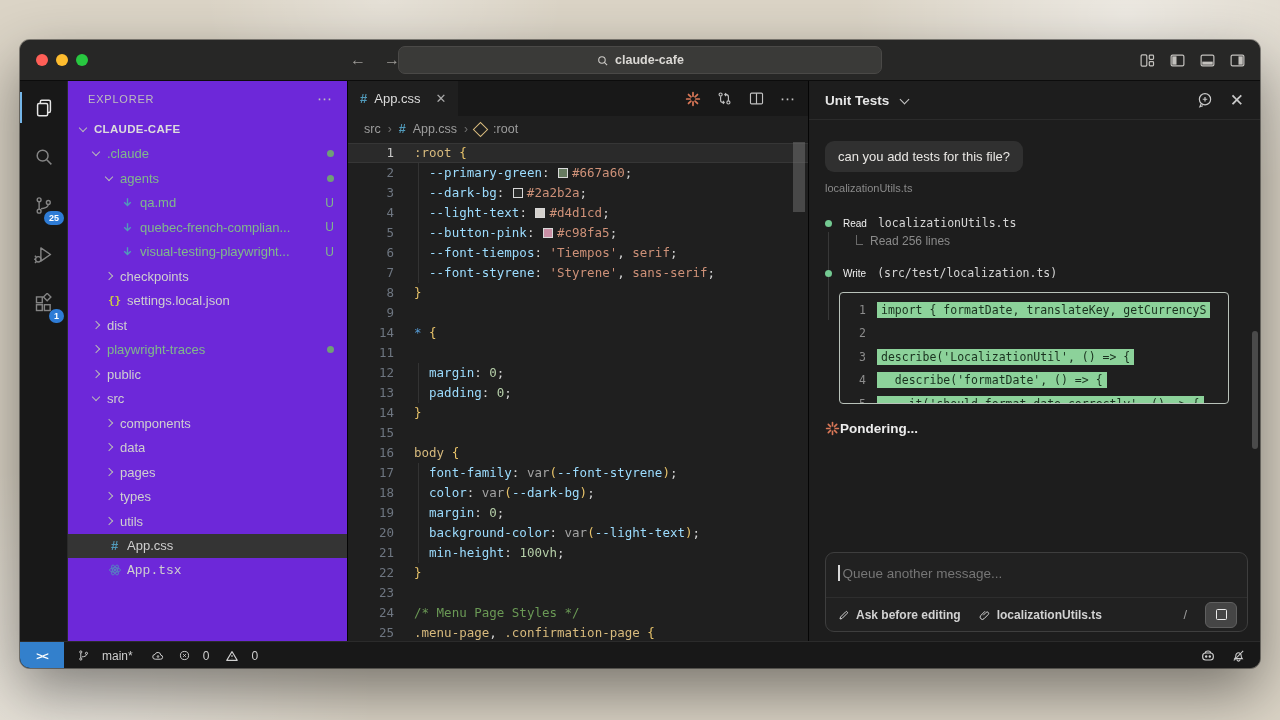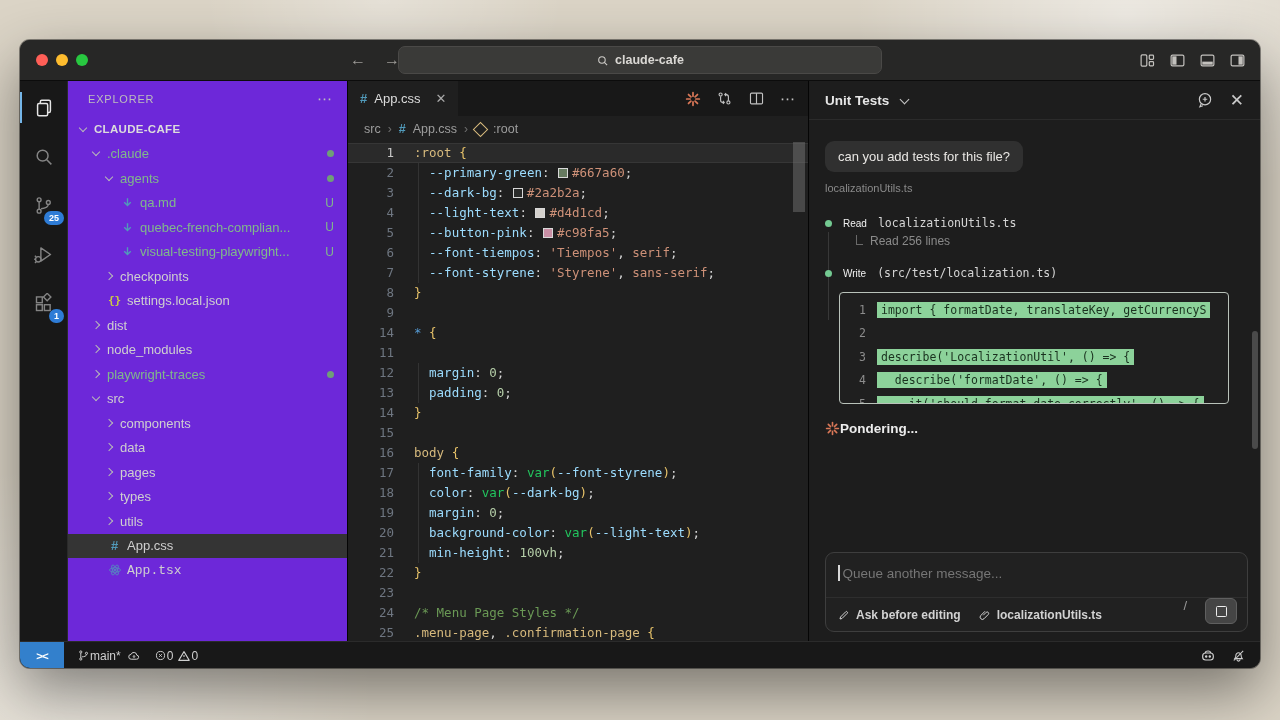--- a/index.html
+++ b/index.html
@@ -61,21 +61,21 @@
   .bc-hash{color:#519aba;font-weight:700}
   .bc-sym{width:9px;height:9px;border:1.6px solid #d7ba7d;transform:rotate(45deg);display:inline-block}
   .code{flex:1;position:relative;font-family:"DejaVu Sans Mono",monospace;font-size:12.5px;overflow:hidden;padding-top:1px}
   .cl{display:flex;height:20px;line-height:20px;position:relative}
   .cl.active::before{content:"";position:absolute;inset:0;background:rgba(255,255,255,.05);border-top:1px solid rgba(255,255,255,.06);border-bottom:1px solid rgba(255,255,255,.06)}
   .ln{width:46px;text-align:right;color:#6e7681;flex:none;position:relative;z-index:1}
   .cl.active .ln{color:#c6c6c6}
   .lc{padding-left:20px;white-space:pre;position:relative;z-index:1;color:#d4d4d4}
   .lc.g::before{content:"";position:absolute;left:24px;top:0;bottom:0;border-left:1px solid #333}
   .tk-sel{color:#d7ba7d}.tk-prop{color:#9cdcfe}.tk-str{color:#ce9178}.tk-num{color:#b5cea8}
-  .tk-fn{color:#22c55e}.tk-pn{color:#d4d4d4}.tk-br{color:#e9c46a}.tk-cm{color:#6a9955}.tk-star{color:#569cd6}
+  .tk-fn{color:#a3a3a3}.tk-pn{color:#d4d4d4}.tk-br{color:#e9c46a}.tk-cm{color:#6a9955}.tk-star{color:#569cd6}
   .sw{display:inline-block;width:10px;height:10px;border:1px solid #d8d8d8;margin:0 4px 0 1px;vertical-align:-1px;box-sizing:border-box}
   .vthumb{position:absolute;right:3px;top:0;width:12px;height:70px;background:rgba(121,121,121,.45)}
 
   
   .panel{width:452px;background:#1d1d1d;border-left:1px solid #050505;position:relative;box-sizing:border-box;flex:none}
   .p-head{height:39px;display:flex;align-items:center;padding:0 16px;border-bottom:1px solid #2b2b2b;color:#e6e6e6;box-sizing:border-box}
   .p-title{font-size:13.5px;font-weight:700;margin-right:9px}
   .p-chev{width:14px;height:14px;position:relative}
   .p-chev::before{content:"";position:absolute;left:3px;top:3px;width:6px;height:6px;border-right:1.4px solid #c9c9c9;border-bottom:1.4px solid #c9c9c9;transform:rotate(45deg)}
   .p-actions{margin-left:auto;display:flex;gap:16px;color:#c9c9c9;align-items:center}
@@ -99,31 +99,31 @@
   .cb-row{height:23.5px;display:flex;align-items:center}
   .cb-n{width:26px;text-align:right;color:#8c8c8c;flex:none;margin-right:11px}
   .cb-t{white-space:pre;color:#cfcfcf}
   .cb-t.hl{background:#8cd29a;color:#1a321f;padding:1px 4px}
   .pstatus{margin-top:17px;display:flex;color:#ececec;font-size:13.5px;font-weight:700}
   .pthumb{position:absolute;right:2px;top:250px;width:6px;height:118px;background:#4a4a4a;border-radius:3px}
   .chat-input{position:absolute;left:16px;right:12px;bottom:9px;height:80px;border:1px solid #3e3e3e;border-radius:9px;background:#212121;box-sizing:border-box}
   .ci-top{padding:12px 12px 0;display:flex;align-items:center;gap:3px;cursor:text}
   .caret{width:1.5px;height:16px;background:#d8d8d8}
   .ph{color:#767676;font-size:13.5px}
-  .ci-bottom{position:absolute;left:0;right:0;bottom:0;height:34px;display:flex;padding:0 10px 0 12px;gap:6px;color:#d2d2d2;font-size:12px;font-weight:700;border-top:1px solid #2e2e2e;box-sizing:border-box}
+  .ci-bottom{position:absolute;left:0;right:0;bottom:0;height:34px;display:flex;align-items:center;padding:0 10px 0 12px;gap:6px;color:#d2d2d2;font-size:12px;font-weight:700;border-top:1px solid #2e2e2e;box-sizing:border-box}
   .chip{display:flex;align-items:center;gap:6px;cursor:pointer}
   .chip+.chip{margin-left:12px}
   .slash{color:#9a9a9a;font-weight:400;font-size:13px;margin-left:auto;margin-right:12px}
   .stop{width:30px;height:24px;background:#454545;border:1px solid #606060;border-radius:6px;display:flex;align-items:center;justify-content:center;cursor:pointer}
   .stop i{width:9px;height:9px;border:1.7px solid #ececec;border-radius:1.5px;display:block}
 
   
   .statusbar{height:28px;background:#181818;border-top:1px solid #2b2b2b;display:flex;align-items:center;color:#cfcfcf;font-size:12px;box-sizing:border-box}
   .remote{width:44px;height:100%;background:#3380cc;color:#fff;display:flex;align-items:center;justify-content:center;font-weight:700;font-size:11.5px;letter-spacing:-1px;cursor:pointer}
-  .sb-item{display:flex;align-items:center;gap:0;margin-left:13px;cursor:pointer}
+  .sb-item{display:flex;align-items:center;gap:12px;margin-left:13px;cursor:pointer}
   .sb-right{margin-left:auto;display:flex;gap:15px;margin-right:14px;align-items:center}
   svg{display:block}
 </style>
 </head>
 <body>
 
 <div class="window">
 
   <div class="titlebar">
     <div class="tl">
@@ -260,28 +260,28 @@
           <div class="trow" style="padding-left: 38px;">
             <span class="fi">
               <span class="fi-json">{}</span>
             </span>
             <span class="lbl">settings.local.json</span>
           </div>
           <div class="trow" style="padding-left: 21px;">
             <span class="chev"></span>
             <span class="lbl">dist</span>
           </div>
-          <div class="trow" style="padding-left: 21px;">
-            <span class="chev"></span>
-            <span class="lbl">node_modules</span>
-          </div>
           <div class="trow" style="padding-left: 21px; align-items: center;">
             <span class="chev"></span>
             <span class="lbl green">playwright-traces</span>
             <span class="gdot"></span>
+          </div>
+          <div class="trow" style="padding-left: 21px;">
+            <span class="chev"></span>
+            <span class="lbl">public</span>
           </div>
           <div class="trow" style="padding-left: 21px;">
             <span class="chev down"></span>
             <span class="lbl">src</span>
           </div>
           <div class="trow" style="padding-left: 34px;">
             <span class="chev"></span>
             <span class="lbl">components</span>
           </div>
           <div class="trow" style="padding-left: 34px;">

